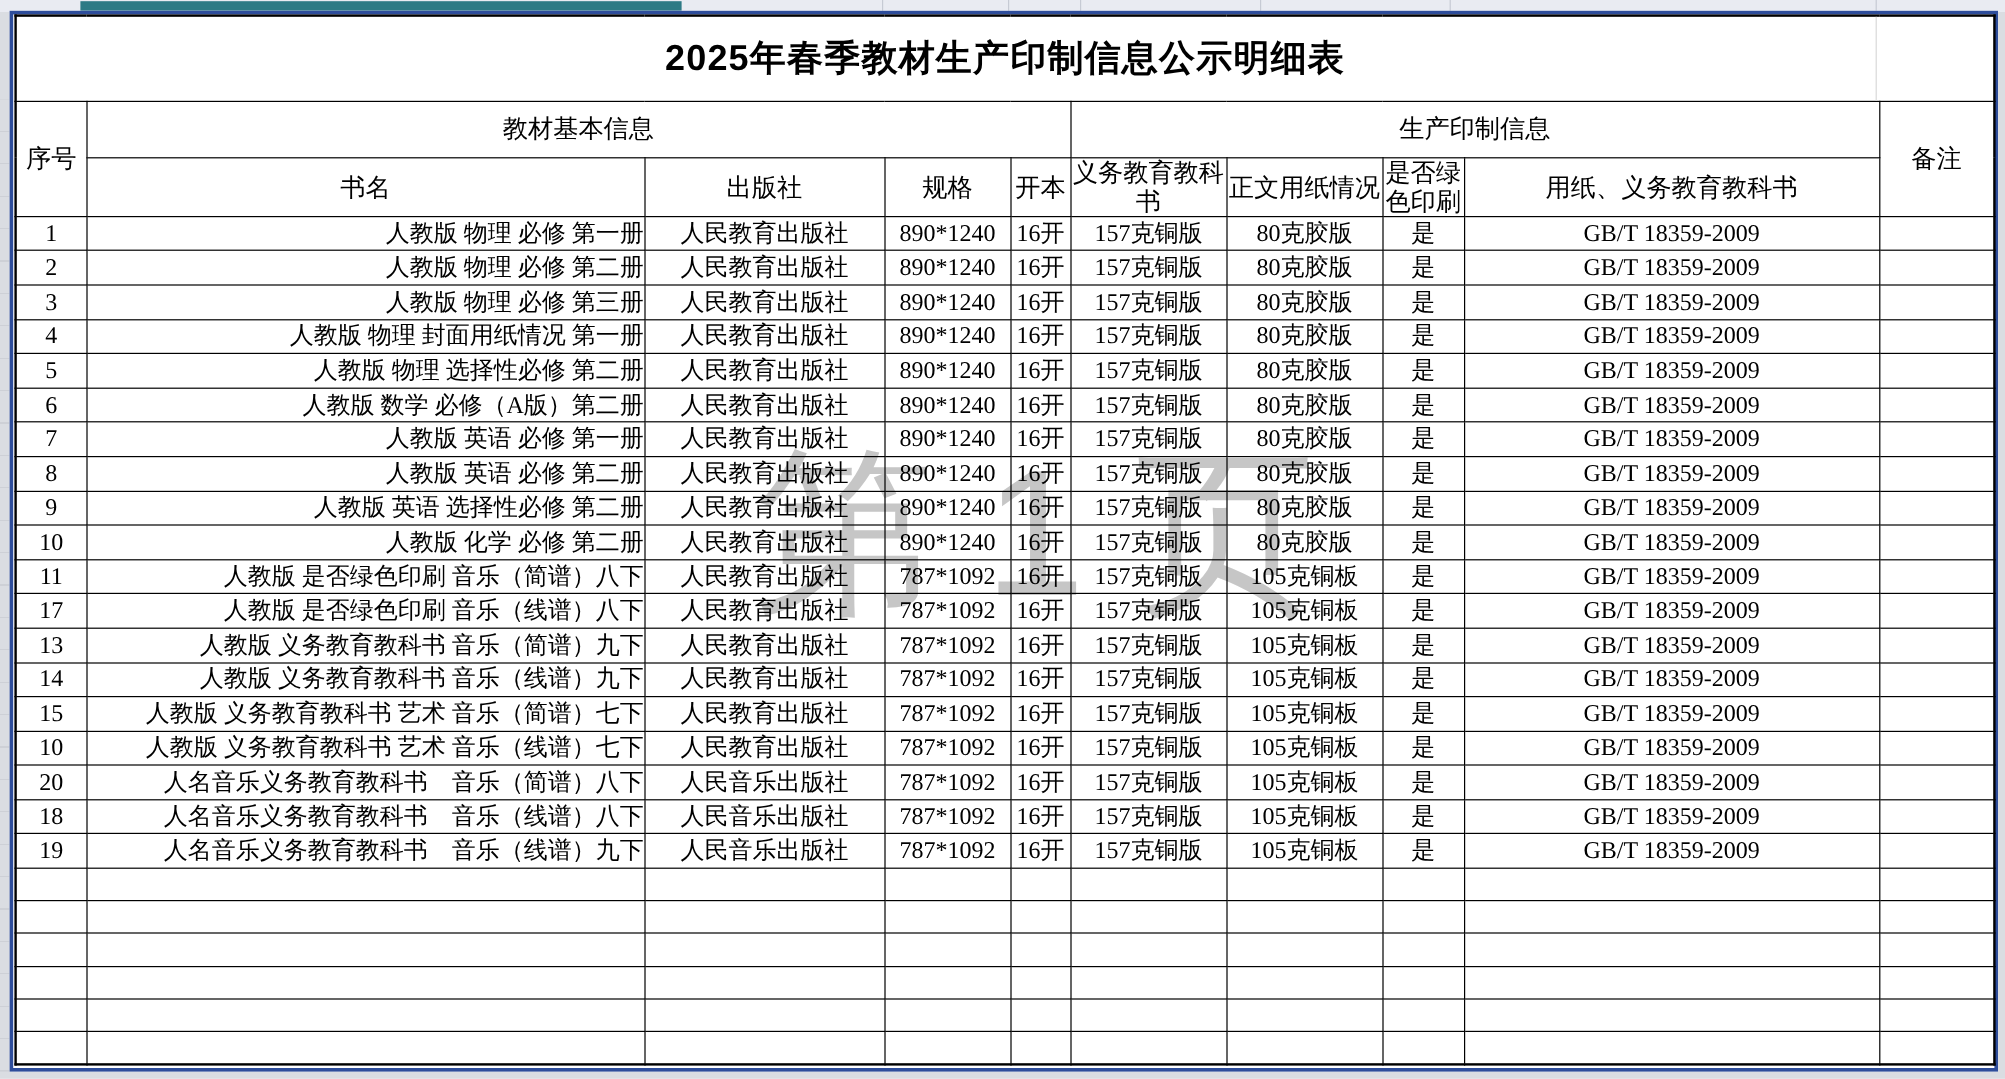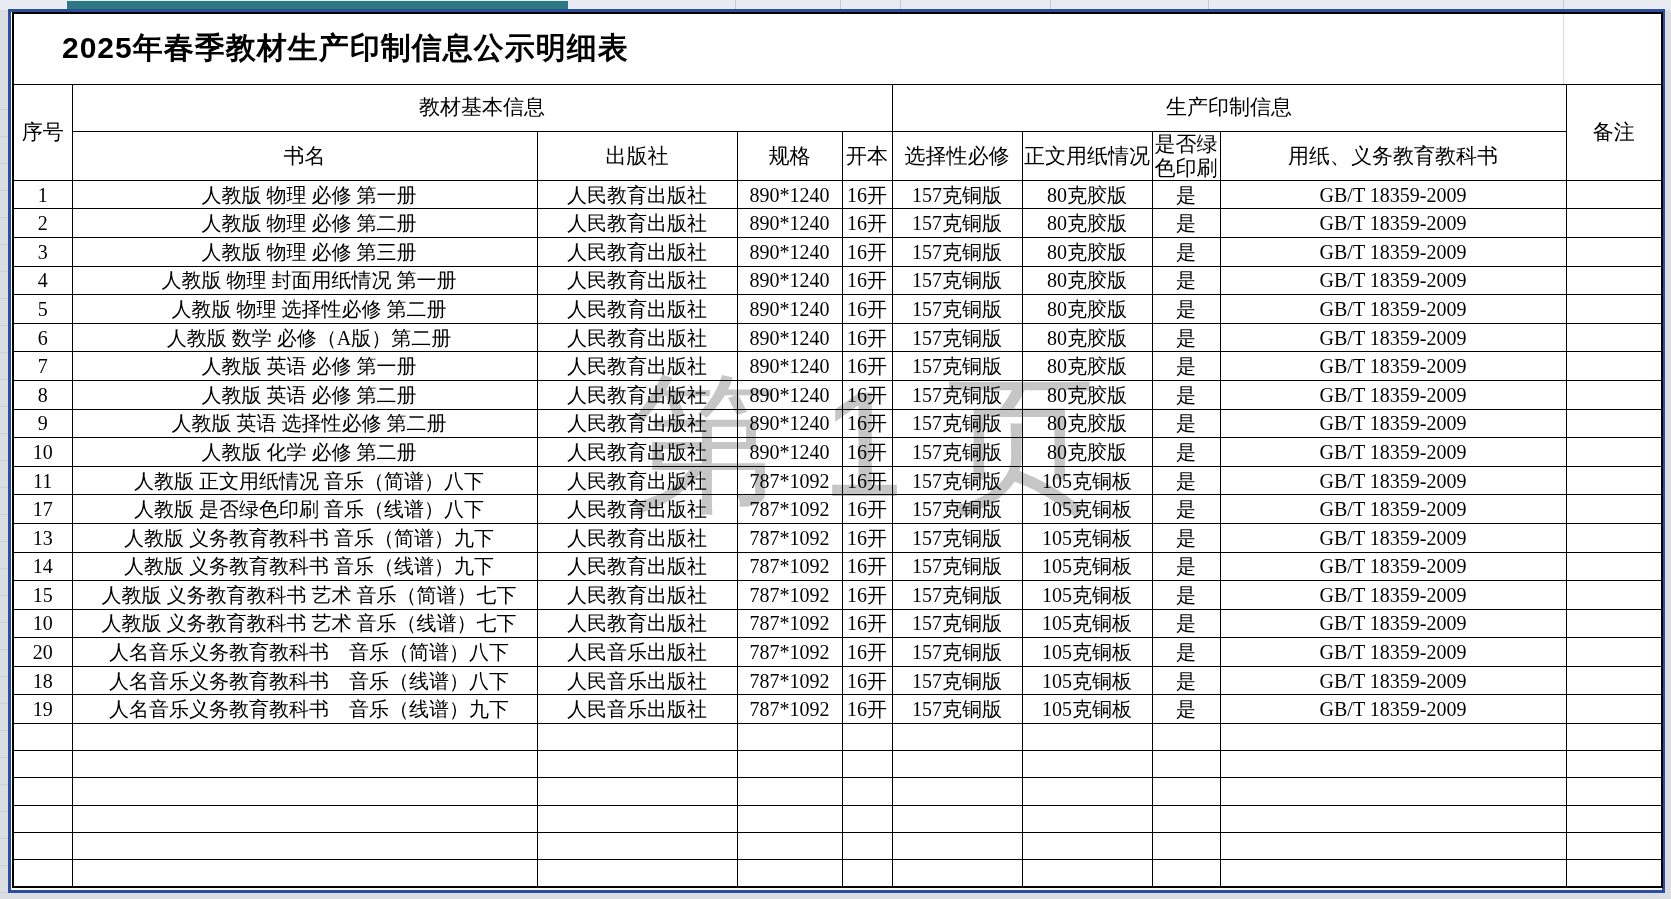--- a/index.html
+++ b/index.html
@@ -32,40 +32,40 @@
   .ghost-line-title { position:absolute; left:1552px; top:2px; width:1px; height:70px; background:#d9d9d9; z-index:2; }
 
   
   table.sheet {
     position:absolute; left:1px; top:0; width:1649px;
     border-collapse:collapse; table-layout:fixed;
     border:2px solid #000; background:transparent; z-index:1;
   }
   table.sheet td { border:1px solid #000; background:transparent; overflow:hidden; }
 
-  .title-cell { height:71px; border-bottom:2px solid #000; vertical-align:middle;padding-left:48px; }
+  .title-cell { height:71px; border-bottom:2px solid #000; text-align:center; vertical-align:middle; }
   .title-text {
     font-family:"Liberation Sans","DejaVu Sans",sans-serif;
     font-weight:bold; font-size:30px; color:#000; letter-spacing:1px;
   }
 
   tr.h1 td, tr.h2 td {
     text-align:center; vertical-align:middle;
     font-size:21px; color:#000; line-height:1.15;
   }
   tr.h1 { height:47px; }
   tr.h2 { height:47px; }
 
   tr.data-row  { height:28.6px; }
   tr.empty-row { height:27.2px; }
   tr.data-row td {
     font-size:20px; line-height:1; color:#000;
     text-align:center; vertical-align:middle; white-space:nowrap;
   }
-  tr.data-row td.c-name { text-align:center; padding-left:9px; }
+  tr.data-row td.c-name { text-align:right; padding-left:9px; }
 </style>
 </head>
 <body>
 
 <div class="top-strip">
   <div class="ghost-vline" style="left:735px"></div>
   <div class="ghost-vline" style="left:840px"></div>
   <div class="ghost-vline" style="left:900px"></div>
   <div class="ghost-vline" style="left:1050px"></div>
   <div class="ghost-vline" style="left:1208px"></div>
@@ -101,21 +101,21 @@
         <td rowspan="2">序号</td>
         <td colspan="4">教材基本信息</td>
         <td colspan="4">生产印制信息</td>
         <td rowspan="2">备注</td>
       </tr>
       <tr class="h2">
         <td>书名</td>
         <td>出版社</td>
         <td>规格</td>
         <td>开本</td>
-        <td>选择性必修</td>
+        <td>义务教育教科书</td>
         <td>正文用纸情况</td>
         <td>是否绿色印刷</td>
         <td>用纸、义务教育教科书</td>
       </tr>
     </thead>
     <tbody>
         <tr class="data-row">
           <td>1</td>
           <td class="c-name">人教版 物理 必修 第一册</td>
           <td>人民教育出版社</td>
@@ -230,21 +230,21 @@
           <td>890*1240</td>
           <td>16开</td>
           <td>157克铜版</td>
           <td>80克胶版</td>
           <td>是</td>
           <td>GB/T 18359-2009</td>
           <td></td>
         </tr>
         <tr class="data-row">
           <td>11</td>
-          <td class="c-name">人教版 正文用纸情况 音乐（简谱）八下</td>
+          <td class="c-name">人教版 是否绿色印刷 音乐（简谱）八下</td>
           <td>人民教育出版社</td>
           <td>787*1092</td>
           <td>16开</td>
           <td>157克铜版</td>
           <td>105克铜板</td>
           <td>是</td>
           <td>GB/T 18359-2009</td>
           <td></td>
         </tr>
         <tr class="data-row">

